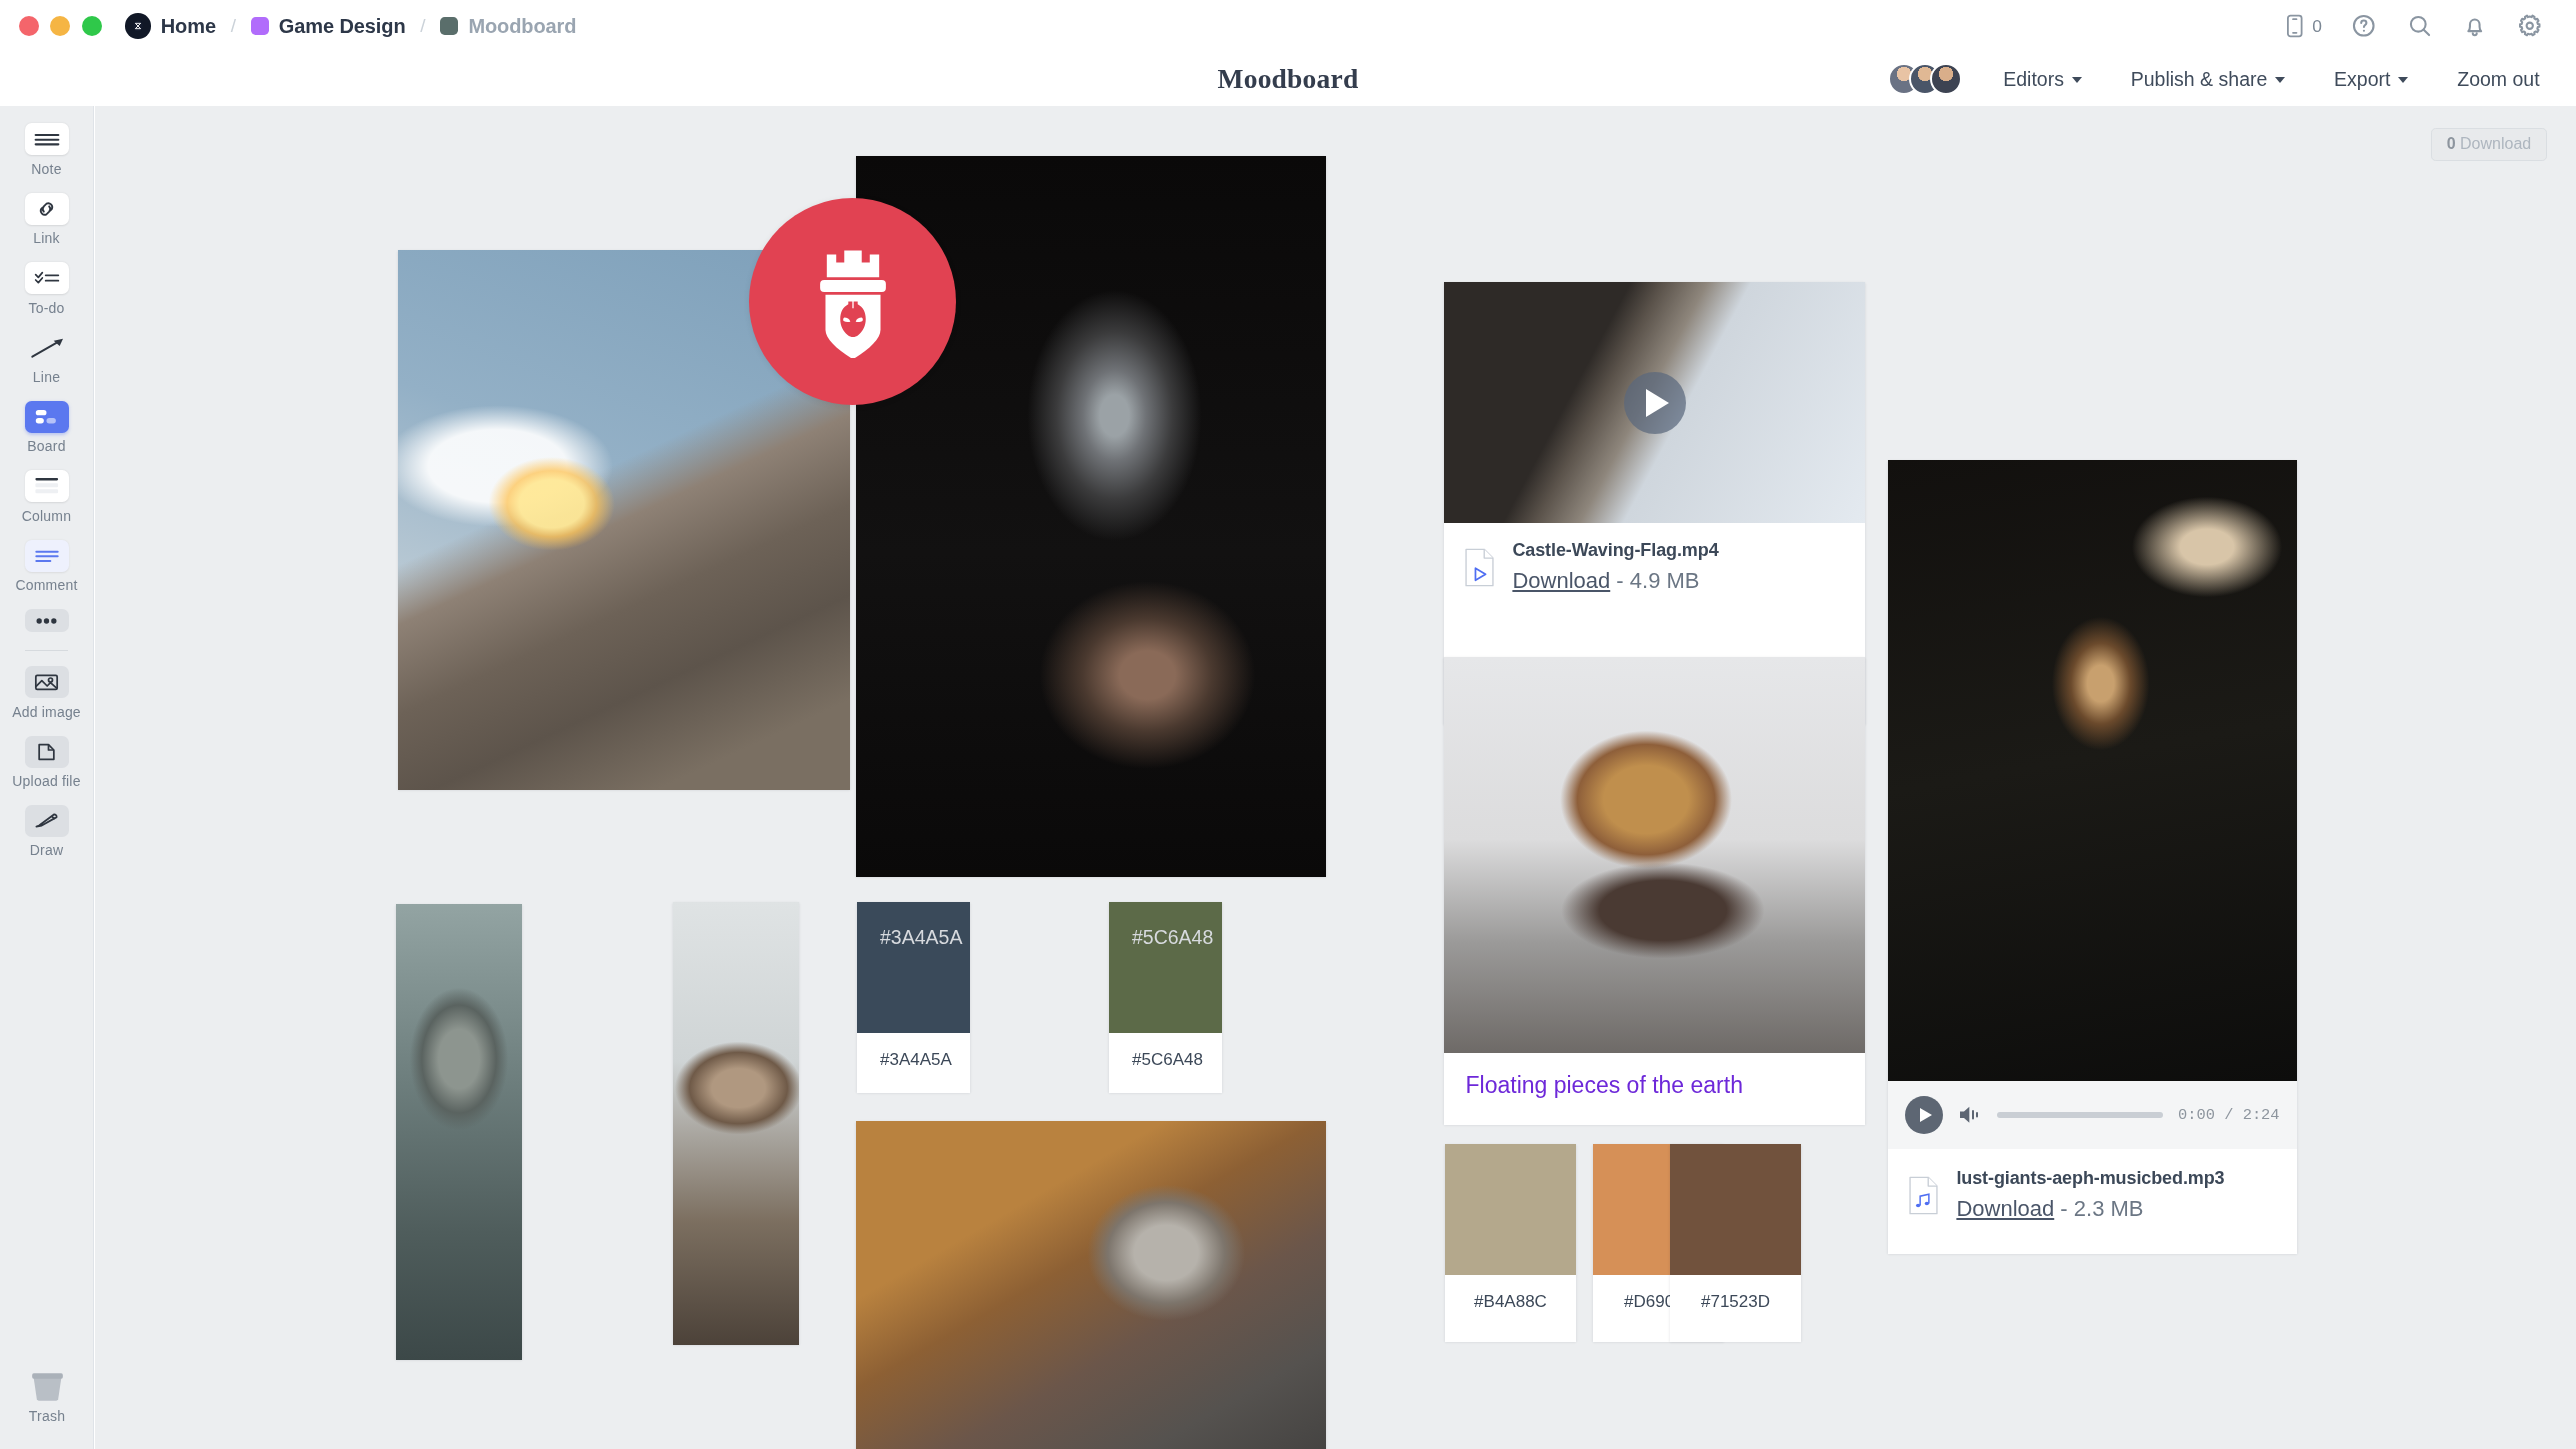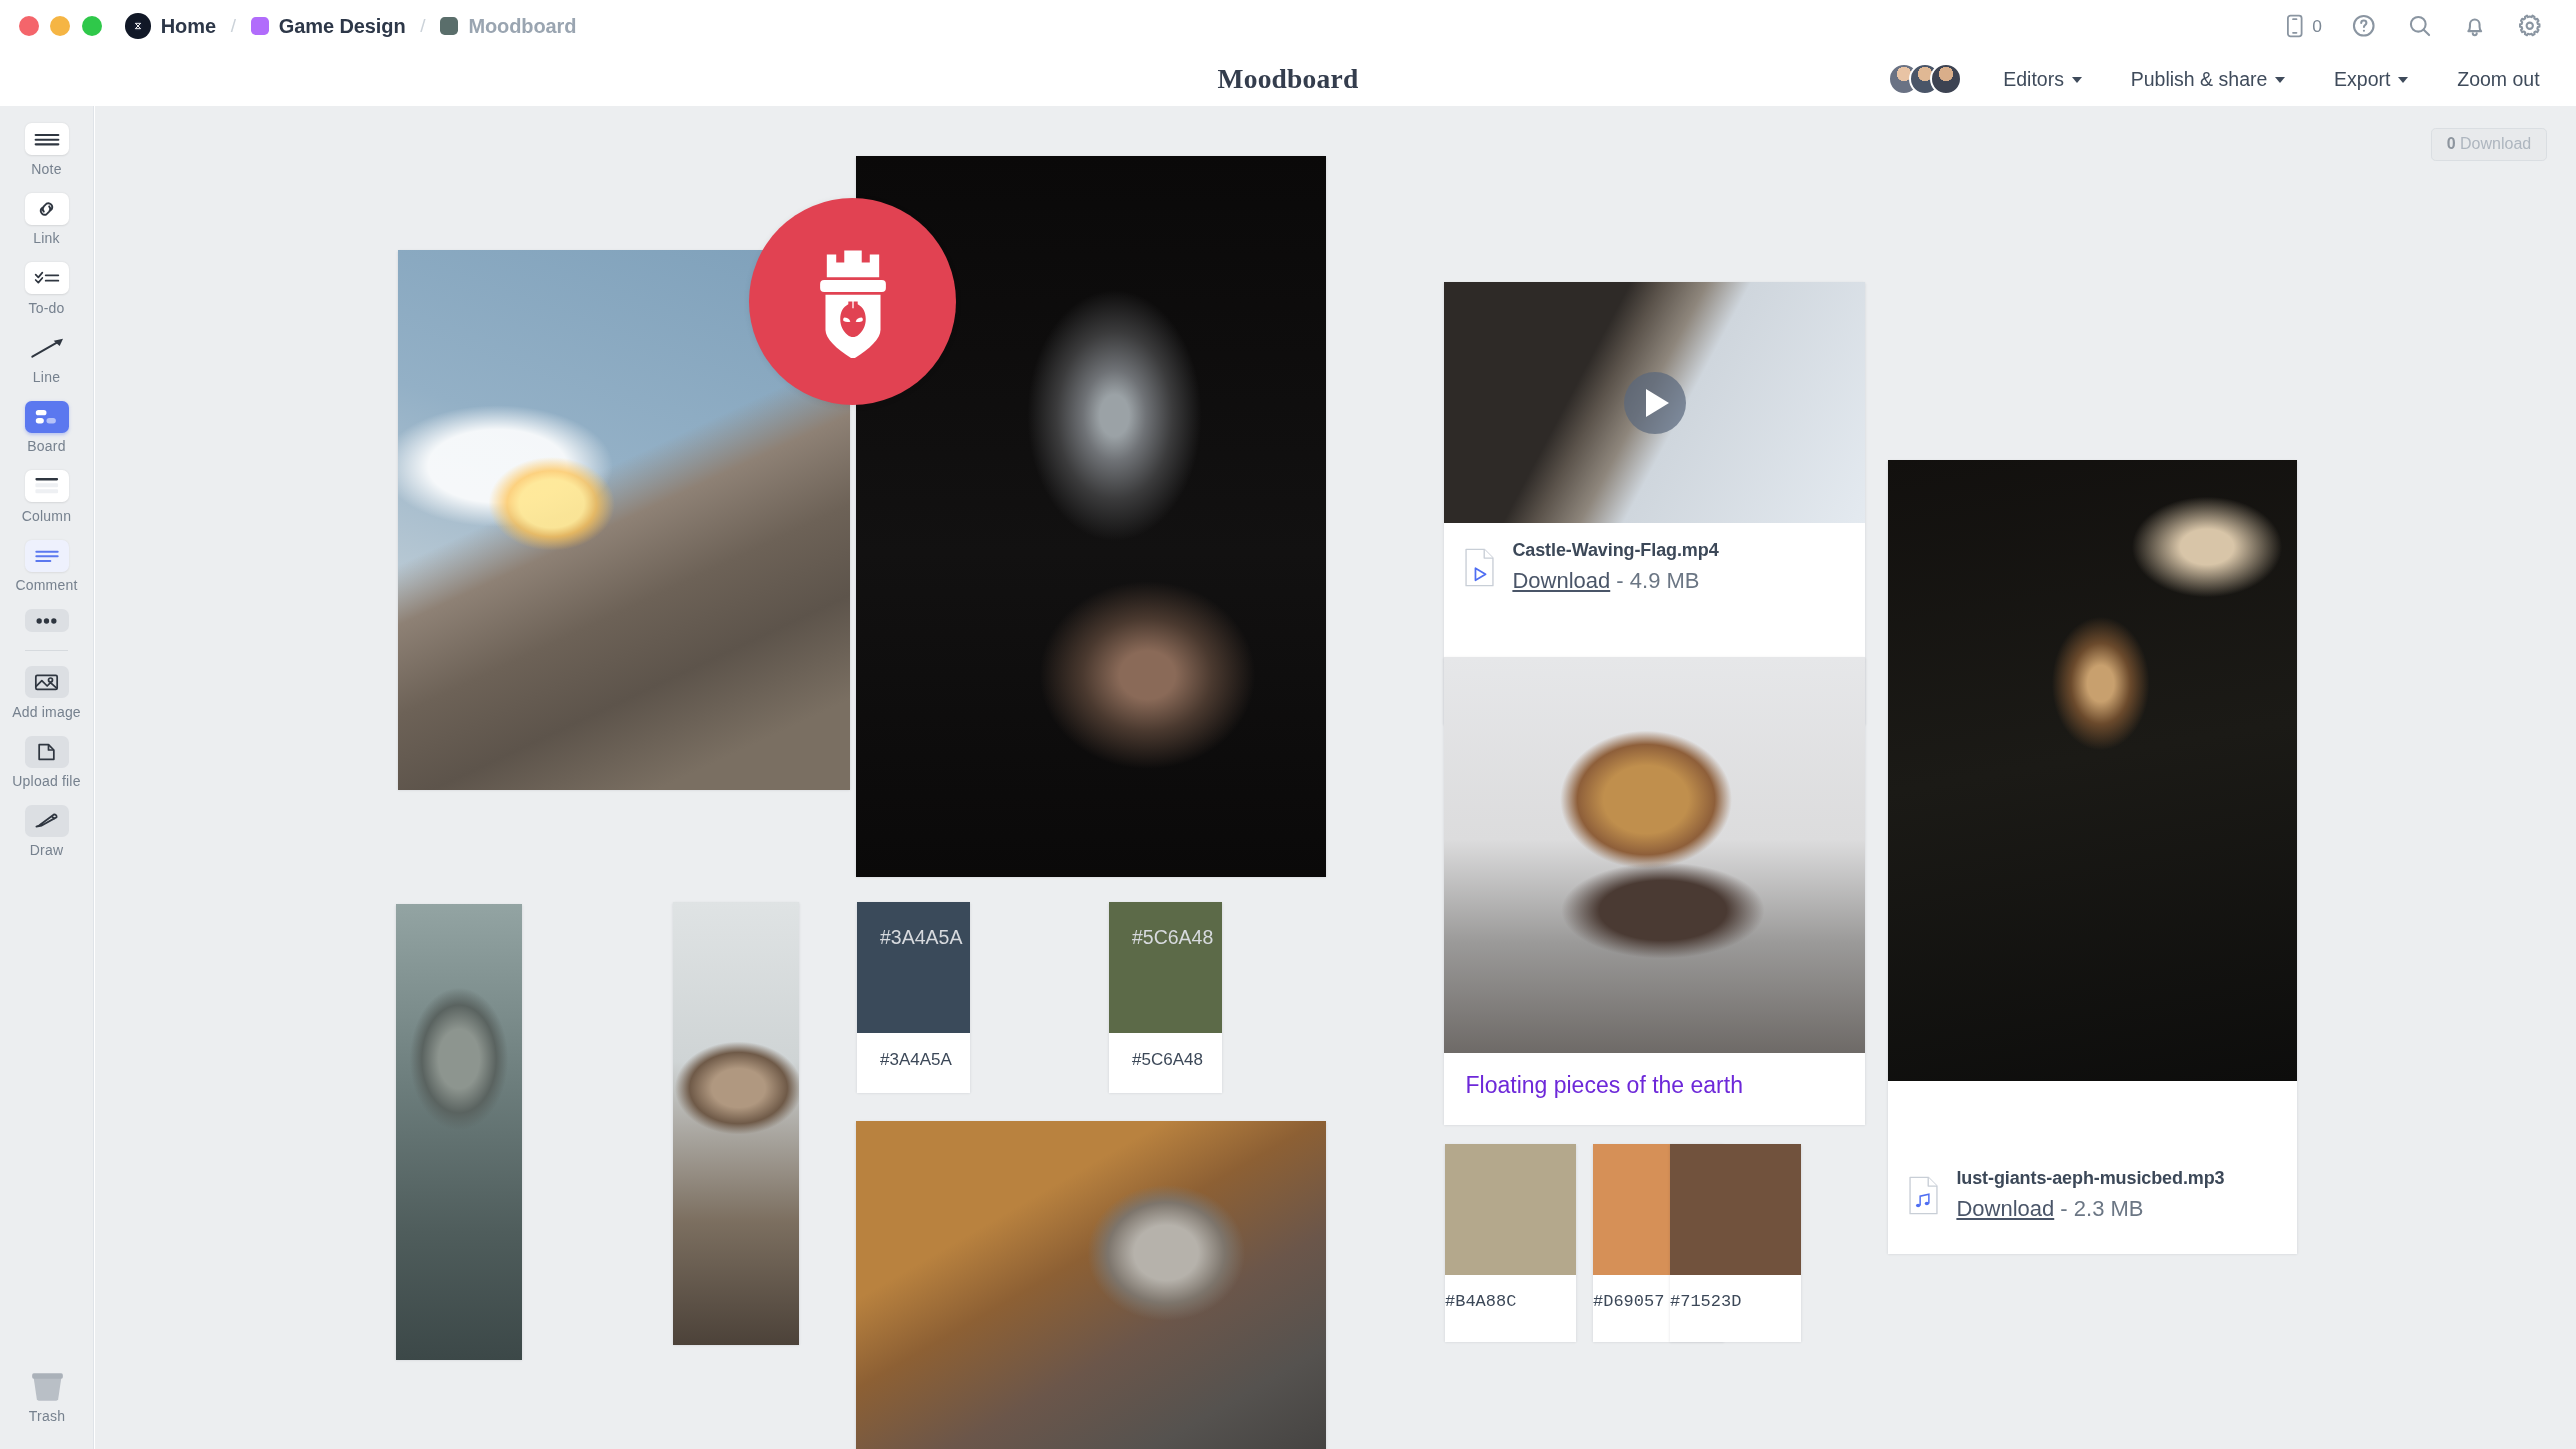--- a/index.html
+++ b/index.html
@@ -115,21 +115,21 @@
   .unsorted-pill b { color: #8d959e; font-weight: bold; }
 
   
   .card { position: absolute; background: #fff; box-shadow: 0 0.7px 2.7px rgba(20,30,50,0.13); }
   .photo { position: absolute; background-size: cover; background-position: center; box-shadow: 0 0.7px 2.7px rgba(20,30,50,0.13); }
 
   .cap { font-size: 23px; color: #6d28d9; padding: 19px 21.5px; }
 
   .swatch-label { position: absolute; left: 23px; top: 24px; font-size: 19.5px; color: #d7dade; }
   .swatch-foot { font-size: 17px; color: #3c4858; padding: 17.4px 0 0 23px; }
-  .swatch-foot.center { padding-left: 0; font-family: Liberation Mono, monospace; }
+  .swatch-foot.center { text-align: center; padding-left: 0; }
 
   .file-row { display: flex; align-items: center; padding: 17.4px 20px; gap: 17.4px; }
   .file-ico { width: 31px; height: 39px; position: relative; flex: 0 0 auto; }
   .file-name { font-size: 18px; font-weight: bold; color: #3c4858; letter-spacing: -0.1px; }
   .file-sub { font-size: 22px; color: #6b7684; margin-top: 6.7px; }
   .file-sub u { text-decoration: underline; color: #4a5568; }
 
   .play-overlay {
     position: absolute; left: 50%; top: 50%; transform: translate(-50%,-50%);
     width: 62px; height: 62px; border-radius: 50%;
@@ -483,20 +483,32 @@
     </div>
   </div>
 
   <div class="card" style="left:1349px; top:551px; width:421px; height:468px;">
     <div class="img-rock" style="position:absolute;left:0;top:0;width:421px;height:396px;"></div>
     <div class="cap" style="position:absolute;left:0;top:396px;width:421px;">Floating pieces of the earth</div>
   </div>
 
   <div class="card" style="left:1793px; top:354px; width:409px; height:794px;">
     <div class="img-warrior" style="position:absolute;left:0;top:0;width:409px;height:621px;"></div>
+    <div class="audio-bar" style="position:absolute;left:0;top:621px;width:409px;">
+      <div class="audio-play">
+          <div class="t"></div>
+        </div>
+      <svg width="24" height="21.5" viewBox="0 0 36 32" style="flex:0 0 auto">
+        <polygon points="3,11 9,11 17,4 17,28 9,21 3,21" fill="#5d6673"></polygon>
+        <rect x="21" y="9" width="3" height="14" rx="1.5" fill="#5d6673"></rect>
+        <rect x="27" y="12" width="3" height="8" rx="1.5" fill="#5d6673"></rect>
+      </svg>
+      <div class="audio-track"></div>
+      <div class="audio-time">0:00 / 2:24</div>
+    </div>
     <div class="file-row" style="position:absolute;left:0;top:691px;width:409px;">
       <div class="file-ico">
         <svg width="31" height="39" viewBox="0 0 46 58">
             <path d="M3 2h27l13 13v41H3z" fill="#fff" stroke="#c8ced6" stroke-width="2" stroke-linejoin="round"></path>
             <path d="M30 2v13h13" fill="#fff" stroke="#c8ced6" stroke-width="2" stroke-linejoin="round"></path>
             <g stroke="#4f6ef2" stroke-width="2.2" fill="none">
               <path d="M18 44V30l13-3v14"></path>
               <ellipse cx="15" cy="44" rx="3.2" ry="2.6" fill="#4f6ef2" stroke="none"></ellipse>
               <ellipse cx="28" cy="41" rx="3.2" ry="2.6" fill="#4f6ef2" stroke="none"></ellipse>
             </g>

